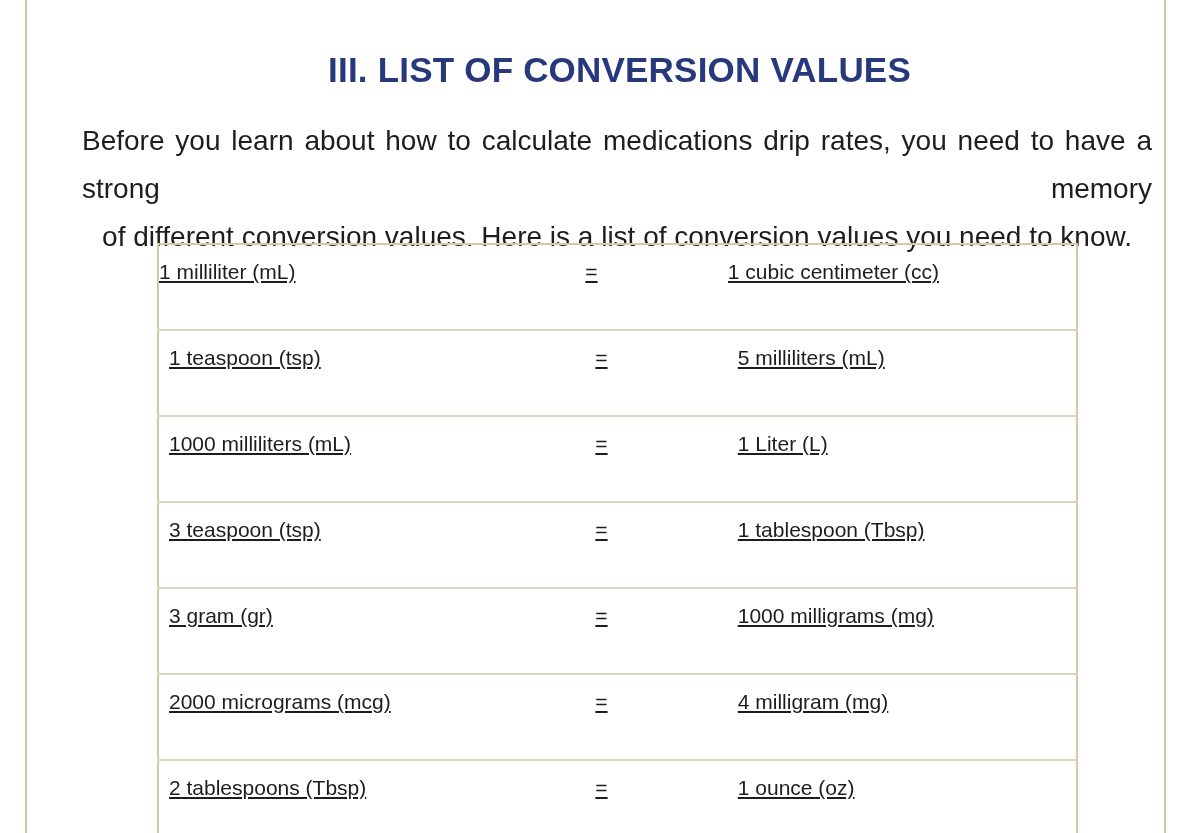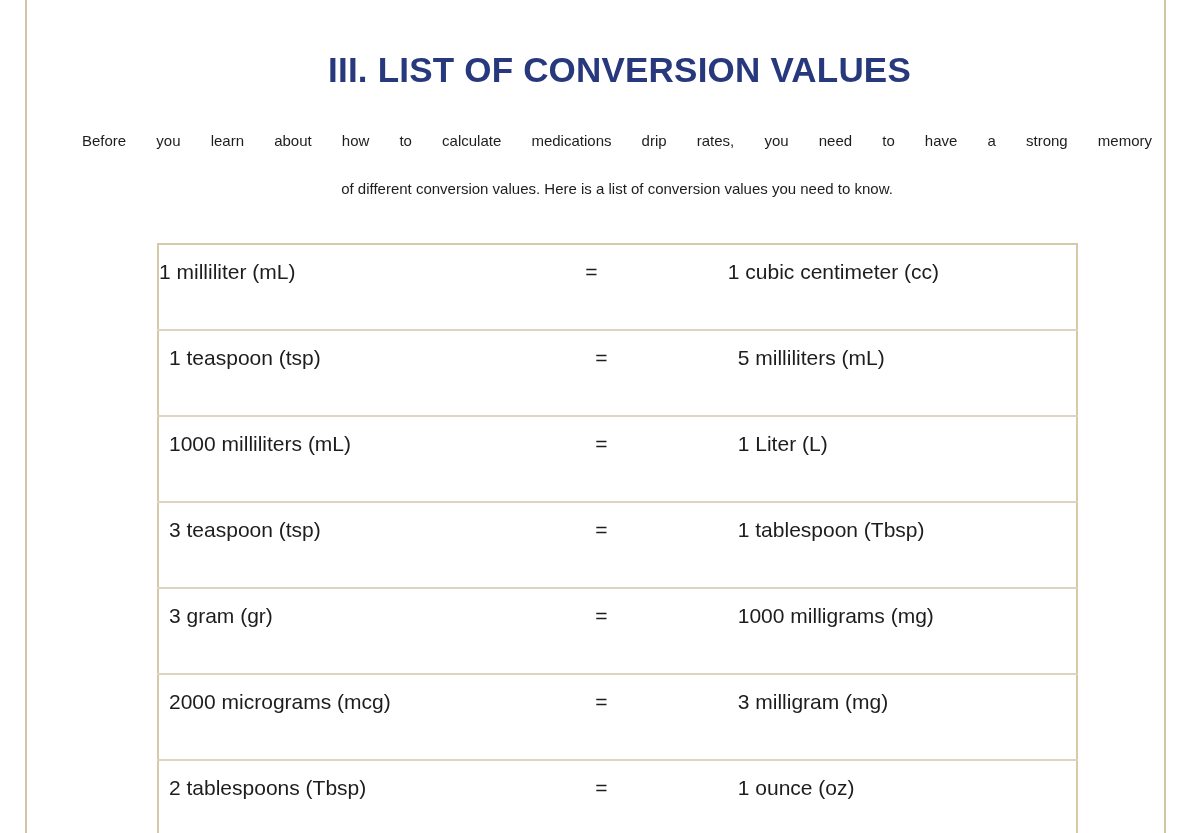--- a/index.html
+++ b/index.html
@@ -37,21 +37,21 @@
     letter-spacing: 0.2px;
     color: var(--title, #27397c);
     white-space: nowrap;
   }
 
   .intro {
     position: absolute;
     left: 82px;
     top: 117px;
     width: 1070px;
-    font-size: 15px;
+    font-size: 28px;
     line-height: 48px;
     color: var(--body_text, #1d1d1d);
   }
   .intro .line1 {
     text-align: justify;
     text-align-last: justify;
   }
   .intro .line2 {
     text-align: center;
   }
@@ -71,20 +71,21 @@
   table.conversion td {
     box-sizing: border-box;
     height: 86px;
     vertical-align: top;
     padding: 14px 0 0 0;
     font-size: 21px;
     line-height: 26px;
     color: var(--body_text, #1d1d1d);
     overflow: hidden;
     white-space: nowrap;
+    text-decoration: underline;
   }
   table.conversion tr + tr td {
     border-top: 2px solid var(--row_divider, #ddd4bf);
     padding-left: 10px;
   }
   td.c1 { width: 46.5%; padding-left: 6px; }
   td.c2 { width: 15.5%; }
   td.c3 { width: 38%; }
 </style>
 </head>
@@ -128,21 +129,21 @@
 
   <tr>
     <td class="c1">3 gram (gr)</td>
     <td class="c2">=</td>
     <td class="c3">1000 milligrams (mg)</td>
   </tr>
 
   <tr>
     <td class="c1">2000 micrograms (mcg)</td>
     <td class="c2">=</td>
-    <td class="c3">3 milligram (mg)</td>
+    <td class="c3">4 milligram (mg)</td>
   </tr>
 
   <tr>
     <td class="c1">2 tablespoons (Tbsp)</td>
     <td class="c2">=</td>
     <td class="c3">1 ounce (oz)</td>
   </tr>
 </tbody>
 </table>
 

